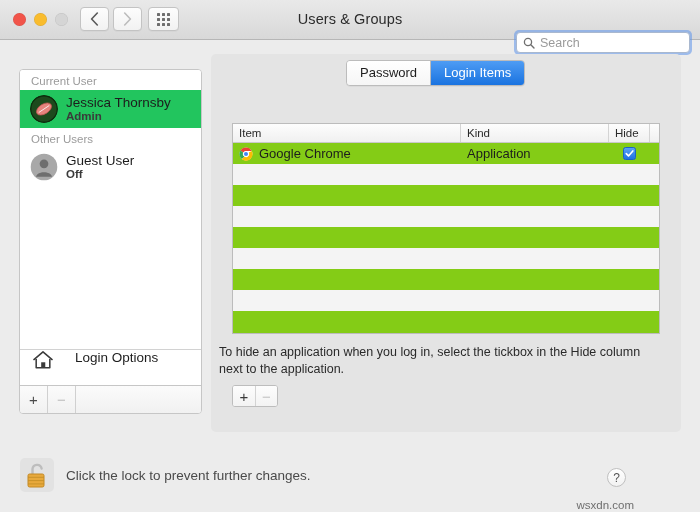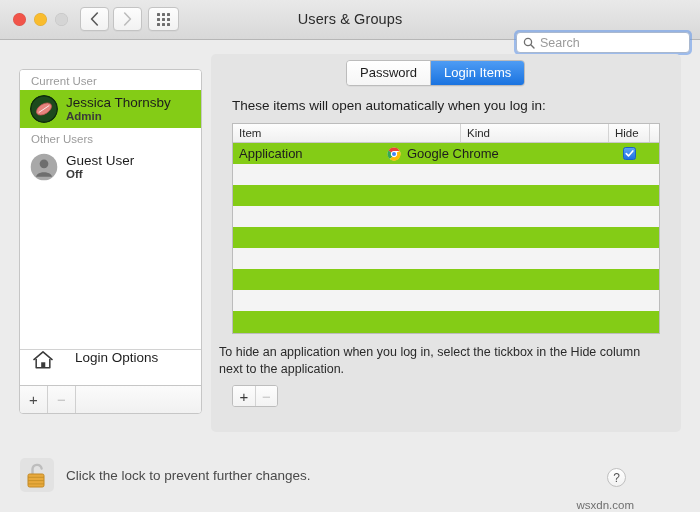--- a/index.html
+++ b/index.html
@@ -149,21 +149,21 @@
     background: #ffffff;
   }
   .user-row {
     display: flex;
     align-items: center;
     gap: 8px;
     padding: 3px 0 4px 10px;
     height: 38px;
     box-sizing: border-box;
   }
-  .user-row.selected { background: #84cc16; }
+  .user-row.selected { background: #22c55e; }
   .user-text { line-height: 1.12; }
   .user-name { font-size: 13.5px; color: #1d1d1d; }
   .user-sub  { font-size: 11.5px; color: #3a3a3a; font-weight: bold; }
 
   .avatar { width: 28px; height: 28px; border-radius: 50%; display: block; flex: 0 0 28px; }
 
   #login-options-row {
     position: absolute;
     left: 0; bottom: 28px;
     width: 100%;
@@ -424,43 +424,42 @@
     </div>
   </div>
 
   <div id="content-panel">
 
     <div id="tabs">
       <div class="tab">Password</div>
       <div class="tab active">Login Items</div>
     </div>
 
-    <div id="intro-text">These items will open automatically when you log in:</div>
 
     <div id="table">
       <div id="table-head">
         <div class="th th-item">Item</div>
         <div class="th th-kind">Kind</div>
         <div class="th th-hide">Hide</div>
         <div class="th th-pad"></div>
       </div>
 
       <div class="trow">
-        <div class="td td-kind">Application</div>
         <div class="td td-item">
           <svg width="14" height="14" viewBox="0 0 48 48">
             <circle cx="24" cy="24" r="22" fill="#ffffff"></circle>
             <path d="M24 2 A22 22 0 0 1 43.3 13.5 L24 13.5 A10.5 10.5 0 0 0 14.6 19.2 L5.1 12.3 A22 22 0 0 1 24 2 Z" fill="#ea4335"></path>
             <path d="M5.1 12.3 L14.6 19.2 A10.5 10.5 0 0 0 18.9 33.3 L9.6 41.2 A22 22 0 0 1 5.1 12.3 Z" fill="#34a853"></path>
             <path d="M43.3 13.5 A22 22 0 0 1 9.6 41.2 L18.9 33.3 A10.5 10.5 0 0 0 33.3 19.2 Z" fill="#fbbc05"></path>
             <circle cx="24" cy="24" r="9.5" fill="#ffffff"></circle>
             <circle cx="24" cy="24" r="7" fill="#4285f4"></circle>
           </svg>
           <span>Google Chrome</span>
         </div>
+        <div class="td td-kind">Application</div>
         <div class="td td-hide">
           <span class="checkbox">
             <svg width="9" height="9" viewBox="0 0 10 10">
               <path d="M1.4 5.2 L3.9 7.7 L8.7 2.2" fill="none" stroke="#ffffff" stroke-width="1.8" stroke-linecap="round" stroke-linejoin="round"></path>
             </svg>
           </span>
         </div>
         <div class="td td-pad"></div>
       </div>
 

